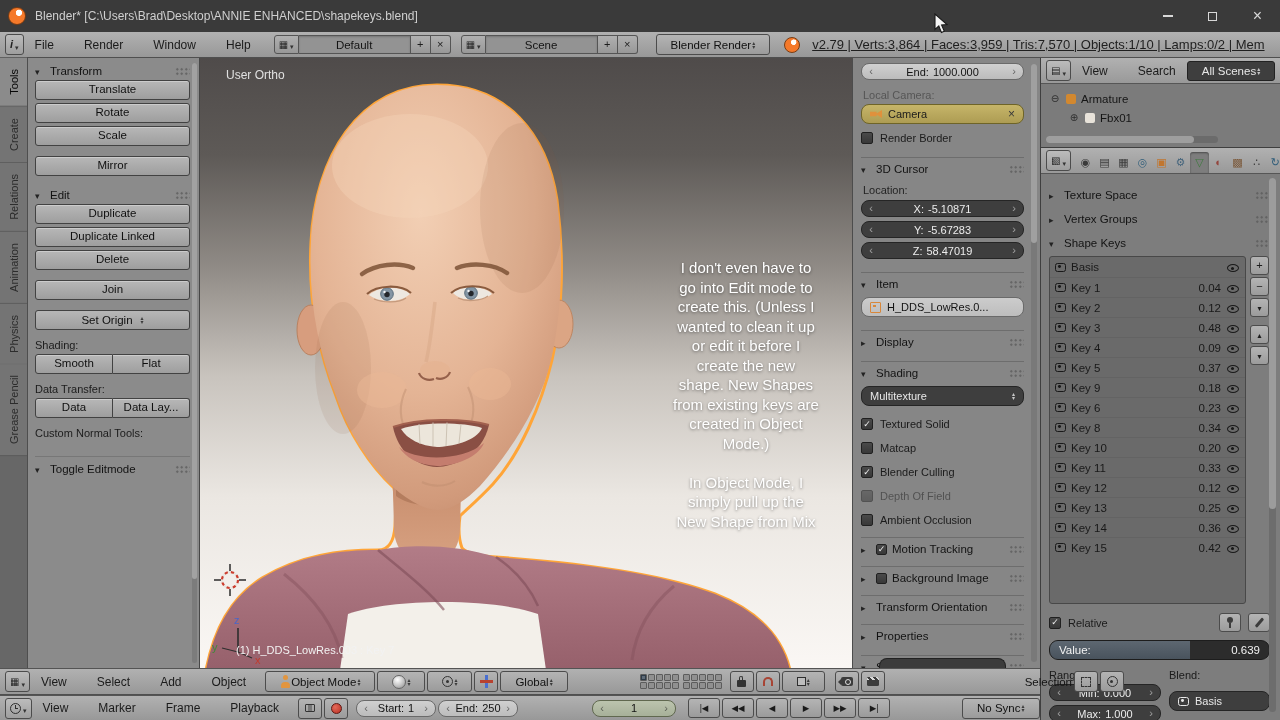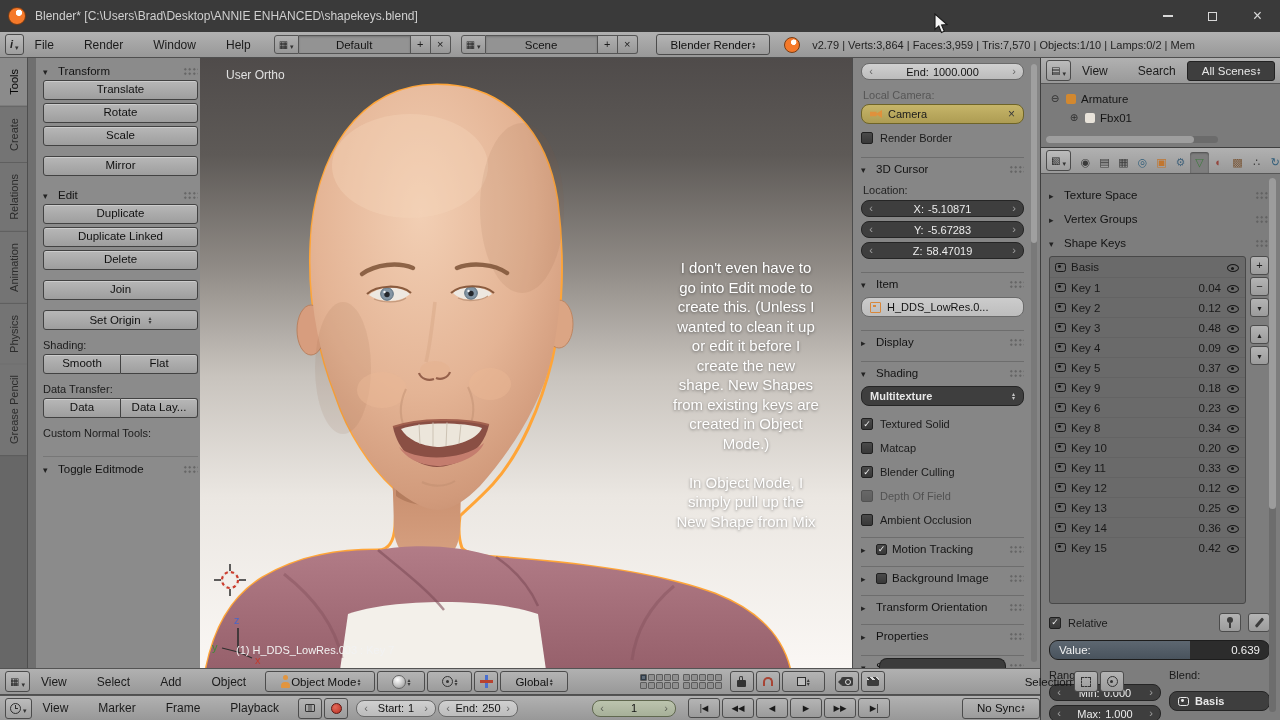--- a/index.html
+++ b/index.html
@@ -57,30 +57,30 @@
   .seg.icon{padding:0 4px;gap:2px;}
   .seg.name{width:112px;background:#939393;box-shadow:inset 0 1px 2px rgba(0,0,0,.2);}
   .seg.gbtn{width:20px;}
   .g{font-size:11px;color:#1d1d1d;line-height:11px;}
   .g-plus::before{content:"+";}
   .g-minus::before{content:"−";}
   .g-x::before{content:"×";}
   .g-menu::before{content:"▾";font-size:8px;}
   .g-up::before{content:"▲";font-size:7px;}
   .g-down::before{content:"▼";font-size:7px;}
-  .stats{margin-left:10px;font-size:11px;color:#1f1f1f;white-space:nowrap;overflow:hidden;flex:1;}
+  .stats{margin-left:10px;font-size:13px;color:#1f1f1f;white-space:nowrap;overflow:hidden;flex:1;text-decoration:underline;}
   
   #tabstrip{position:absolute;left:0;top:58px;width:28px;height:610px;background:#676767;
             border-right:1px solid #4e4e4e;display:flex;flex-direction:column;box-sizing:border-box;}
   .vtab{writing-mode:vertical-rl;transform:rotate(180deg);display:flex;align-items:center;justify-content:center;
         padding:11px 0;font-size:11px;color:#2c2c2c;background:#747474;border-top:1px solid #5c5c5c;
         max-height:84px;overflow:hidden;white-space:nowrap;}
   .vtab.active{background:#8b8b8b;color:#070707;}
   
-  #toolshelf{position:absolute;left:36px;top:58px;width:172px;height:610px;background:#8b8b8b;
+  #toolshelf{position:absolute;left:28px;top:58px;width:172px;height:610px;background:#8b8b8b;
              border-right:1px solid #474747;box-sizing:border-box;padding:7px 9px 0 7px;overflow:hidden;}
   .p-head{display:flex;align-items:center;gap:5px;font-size:11.5px;color:#131313;}
   .p-head.ts{margin-top:13px;}
   .p-head.ts:first-child{margin-top:0;}
   .tri{width:10px;flex:none;}
   .tri::before{content:"▾";font-size:9px;color:#222;}
   .tri.closed::before{content:"▸";}
   .grip{margin-left:auto;width:15px;height:9px;flex:none;opacity:.75;
         background-image:radial-gradient(circle,#565656 1px,transparent 1.3px);background-size:4.5px 4.5px;}
   .ts-btn{height:18px;line-height:17px;text-align:center;background:linear-gradient(#b7b7b7,#9e9e9e);
@@ -135,21 +135,21 @@
   .cb{width:12px;height:12px;flex:none;background:linear-gradient(#4a4a4a,#383838);border:1px solid #202020;
       border-radius:2px;display:inline-flex;align-items:center;justify-content:center;box-sizing:border-box;}
   .cb.on::before{content:"✓";color:#eeeeee;font-size:9px;line-height:9px;}
   .cb.sm{width:11px;height:11px;display:none;}
   .p-head.has-cb .cb.sm{display:inline-flex;}
   .cb-label{font-size:11px;color:#1b1b1b;white-space:nowrap;}
   .p-head.np{margin-top:13px;border-top:1px solid #6d6d6d;padding-top:5px;}
   .ph-label{white-space:nowrap;overflow:hidden;}
   .np-dropdown{height:18px;border-radius:8px;background:#3e3e3e;border:1px solid #252525;color:#e8e8e8;
                display:flex;align-items:center;gap:6px;padding:0 8px;font-size:11px;margin-top:7px;}
-  .np-dropdown > span:first-child{flex:1;white-space:nowrap;overflow:hidden;font-weight:bold;}
+  .np-dropdown > span:first-child{flex:1;white-space:nowrap;overflow:hidden;}
   .np-dropdown .updn{flex:none;}
   .np-stack{display:flex;flex-direction:column;gap:4px;margin-top:4px;}
   .np-colstack .p-head.np{margin-top:11px;}
   .np-cutbtn{position:absolute;left:26px;right:34px;bottom:0;height:9px;background:#3c3c3c;
              border:1px solid #222;border-bottom:none;border-radius:8px 8px 0 0;}
   .np-scroll{position:absolute;right:3px;top:6px;bottom:6px;width:6px;background:#797979;border-radius:3px;}
   .np-scroll .thumb{position:absolute;left:0;right:0;top:0;height:30%;background:#a0a0a0;border-radius:3px;}
   
   #outliner{position:absolute;left:1040px;top:58px;width:240px;height:90px;background:#7b7b7b;
             border-left:1px solid #3f3f3f;border-bottom:1px solid #3f3f3f;box-sizing:border-box;}

